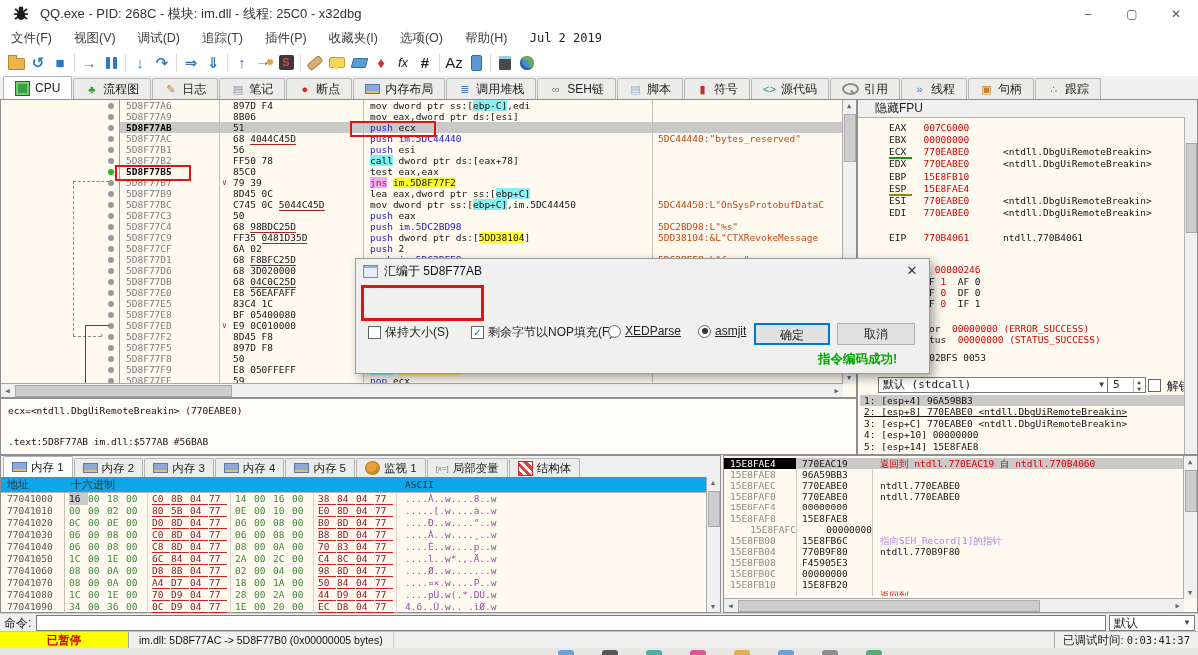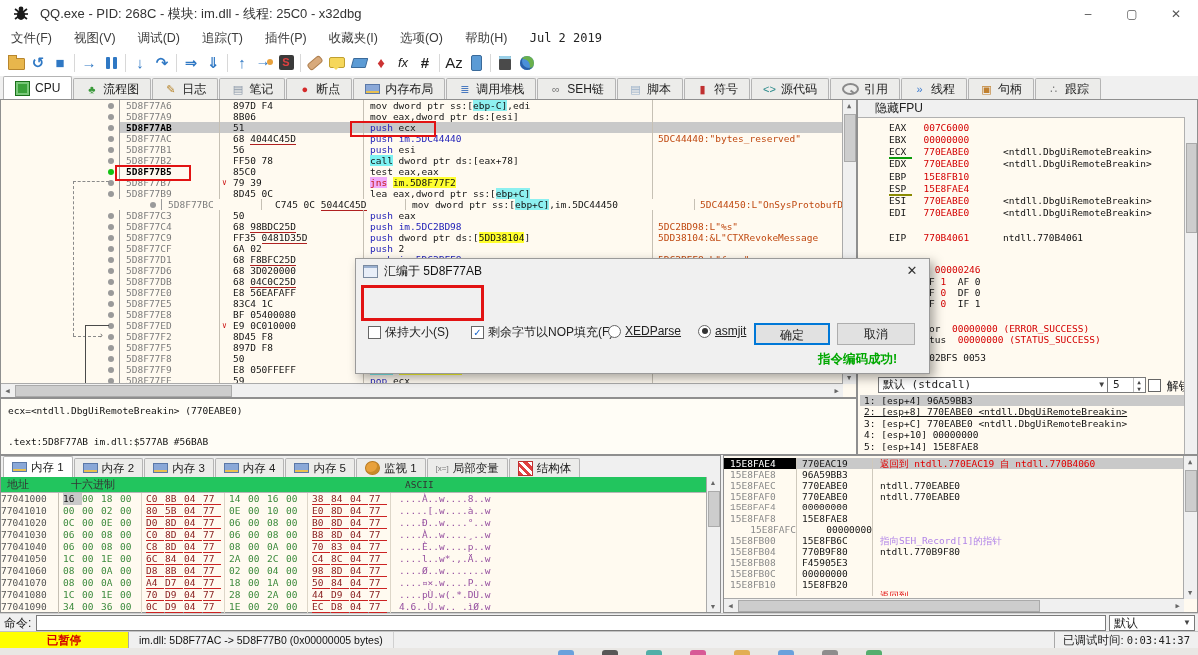--- a/index.html
+++ b/index.html
@@ -80,24 +80,24 @@
            font-family:"DejaVu Sans Mono",monospace;font-size:9.5px;color:#111;}
   .infobar .l1{position:absolute;left:7px;top:6px;}
   .infobar .l2{position:absolute;left:7px;top:37px;}
 
   
   .dump{position:absolute;left:0;top:455px;width:721px;height:158px;background:#fffaf0;border:1px solid #8f8f8f;box-sizing:border-box;}
   .btabs{position:absolute;left:0;top:0;right:0;height:21px;background:#f0f0f0;border-bottom:1px solid #a8a8a8;display:flex;align-items:flex-end;padding-left:2px;}
   .btab{height:18px;display:flex;align-items:center;gap:4px;padding:0 8px;background:#ececea;border:1px solid #b4b4b4;border-bottom:none;
         border-radius:2px 2px 0 0;font-size:11.5px;margin-right:1px;white-space:nowrap;}
   .btab.active{background:#fff;height:20px;margin-bottom:-1px;border-bottom:1px solid #fff;}
-  .dhdr{position:absolute;left:0;top:21px;right:13px;height:15px;background:#22c55e;border-bottom:1px solid #b6b6b6;font-size:11px;color:#333;}
+  .dhdr{position:absolute;left:0;top:21px;right:13px;height:15px;background:#0ea5e9;border-bottom:1px solid #b6b6b6;font-size:11px;color:#333;}
   .dhdr span{position:absolute;top:0;line-height:15px;}
   .mrow{position:absolute;left:0;right:13px;height:12px;line-height:12px;display:flex;font-family:"DejaVu Sans Mono",monospace;font-size:9.5px;white-space:pre;}
-  .ma{width:57px;padding-left:0;color:#555;border-right:1px solid #c6c0b4;}
+  .ma{width:57px;padding-left:6px;color:#555;border-right:1px solid #c6c0b4;}
   .mg{width:78px;padding-left:4px;border-right:1px solid #ddd6c8;display:flex;}
   .mb{width:19px;color:#3c8a3c;}
   .mb.ptr{color:#8b2222;border-bottom:1px solid #cc2222;width:18px;margin-right:1px;}
   .mb.msel{background:#c9c9c9;color:#111;}
   .mascii{padding-left:8px;color:#9650a0;}
   .stack{position:absolute;left:723px;top:455px;width:475px;height:158px;background:#fffaf0;border:1px solid #8f8f8f;box-sizing:border-box;
          font-family:"DejaVu Sans Mono",monospace;font-size:9.5px;}
   .srow{position:absolute;left:0;right:13px;height:11px;line-height:11px;display:flex;white-space:pre;}
   .srow.sel{background:#c9c9c9;}
   .sa{width:66px;padding-left:6px;color:#8a8a8a;}
@@ -321,21 +321,21 @@
     <div id="drows">
         <div class="drow" style="top: 0px;"><span class="cg"><span class="dot"></span></span><span class="ca">5D8F77A6</span><span class="cb"><span>897D F4</span></span><span class="ci"><span class="sp">mov dword ptr ss:[</span><span class="scy">ebp-C]</span><span class="sp">,edi</span></span><span class="cc"></span></div>
         <div class="drow" style="top: 11px;"><span class="cg"><span class="dot"></span></span><span class="ca">5D8F77A9</span><span class="cb"><span>8B06</span></span><span class="ci"><span class="sp">mov eax,dword ptr ds:[esi]</span></span><span class="cc"></span></div>
         <div class="drow sel" style="top: 22px;"><span class="cg"><span class="dot"></span></span><span class="ca bold">5D8F77AB</span><span class="cb"><span>51</span></span><span class="ci"><span class="sk">push</span><span class="sp"> ecx</span></span><span class="cc"></span><span class="annbox" style="left: 349px; top: -1px; width: 82px; height: 12px;"></span></div>
         <div class="drow" style="top: 33px;"><span class="cg"><span class="dot"></span></span><span class="ca">5D8F77AC</span><span class="cb"><span>68 </span><span class="bu">4044C45D</span></span><span class="ci"><span class="sk">push</span><span class="sp"> </span><span class="sk">im.5DC44440</span></span><span class="cc">5DC44440:"bytes_reserved"</span></div>
         <div class="drow" style="top: 44px;"><span class="cg"><span class="dot"></span></span><span class="ca">5D8F77B1</span><span class="cb"><span>56</span></span><span class="ci"><span class="sk">push</span><span class="sp"> esi</span></span><span class="cc"></span></div>
         <div class="drow" style="top: 55px;"><span class="cg"><span class="dot"></span></span><span class="ca">5D8F77B2</span><span class="cb"><span>FF50 78</span></span><span class="ci"><span class="scall">call</span><span class="sp"> dword ptr ds:[eax+78]</span></span><span class="cc"></span></div>
         <div class="drow" style="top: 66px;"><span class="cg"><span class="dot green"></span></span><span class="ca bold">5D8F77B5</span><span class="cb"><span>85C0</span></span><span class="ci"><span class="sp">test eax,eax</span></span><span class="cc"></span><span class="annbox" style="left: 114px; top: -1px; width: 72px; height: 12px;"></span></div>
         <div class="drow" style="top: 77px;"><span class="cg"><span class="dot"></span></span><span class="ca">5D8F77B7</span><span class="cb"><span class="vmark">∨</span><span>79 39</span></span><span class="ci"><span class="sjns">jns</span><span class="sp"> </span><span class="syl">im.5D8F77F2</span></span><span class="cc"></span></div>
         <div class="drow" style="top: 88px;"><span class="cg"><span class="dot"></span></span><span class="ca">5D8F77B9</span><span class="cb"><span>8D45 0C</span></span><span class="ci"><span class="sp">lea eax,dword ptr ss:[</span><span class="scy">ebp+C]</span></span><span class="cc"></span></div>
-        <div class="drow" style="top: 99px; margin-left: 42px;"><span class="cg"><span class="dot"></span></span><span class="ca">5D8F77BC</span><span class="cb"><span>C745 0C </span><span class="bu">5044C45D</span></span><span class="ci"><span class="sp">mov dword ptr ss:[</span><span class="scy">ebp+C]</span><span class="sp">,im.5DC44450</span></span><span class="cc">5DC44450:L"OnSysProtobufDataC</span></div>
+        <div class="drow" style="top: 99px;"><span class="cg"><span class="dot"></span></span><span class="ca">5D8F77BC</span><span class="cb"><span>C745 0C </span><span class="bu">5044C45D</span></span><span class="ci"><span class="sp">mov dword ptr ss:[</span><span class="scy">ebp+C]</span><span class="sp">,im.5DC44450</span></span><span class="cc">5DC44450:L"OnSysProtobufDataC</span></div>
         <div class="drow" style="top: 110px;"><span class="cg"><span class="dot"></span></span><span class="ca">5D8F77C3</span><span class="cb"><span>50</span></span><span class="ci"><span class="sk">push</span><span class="sp"> eax</span></span><span class="cc"></span></div>
         <div class="drow" style="top: 121px;"><span class="cg"><span class="dot"></span></span><span class="ca">5D8F77C4</span><span class="cb"><span>68 </span><span class="bu">98BDC25D</span></span><span class="ci"><span class="sk">push</span><span class="sp"> </span><span class="sk">im.5DC2BD98</span></span><span class="cc">5DC2BD98:L"%s"</span></div>
         <div class="drow" style="top: 132px;"><span class="cg"><span class="dot"></span></span><span class="ca">5D8F77C9</span><span class="cb"><span>FF35 </span><span class="bu">0481D35D</span></span><span class="ci"><span class="sk">push</span><span class="sp"> dword ptr ds:[</span><span class="syl">5DD38104</span><span class="sp">]</span></span><span class="cc">5DD38104:&amp;L"CTXRevokeMessage</span></div>
         <div class="drow" style="top: 143px;"><span class="cg"><span class="dot"></span></span><span class="ca">5D8F77CF</span><span class="cb"><span>6A 02</span></span><span class="ci"><span class="sk">push</span><span class="sp"> 2</span></span><span class="cc"></span></div>
         <div class="drow" style="top: 154px;"><span class="cg"><span class="dot"></span></span><span class="ca">5D8F77D1</span><span class="cb"><span>68 </span><span class="bu">F8BFC25D</span></span><span class="ci"><span class="sk">push</span><span class="sp"> </span><span class="sk">im.5DC2BFF8</span></span><span class="cc">5DC2BFF8:L"func"</span></div>
         <div class="drow" style="top: 165px;"><span class="cg"><span class="dot"></span></span><span class="ca">5D8F77D6</span><span class="cb"><span>68 3D020000</span></span><span class="ci"></span><span class="cc"></span></div>
         <div class="drow" style="top: 176px;"><span class="cg"><span class="dot"></span></span><span class="ca">5D8F77DB</span><span class="cb"><span>68 </span><span class="bu">04C0C25D</span></span><span class="ci"></span><span class="cc"></span></div>
         <div class="drow" style="top: 187px;"><span class="cg"><span class="dot"></span></span><span class="ca">5D8F77E0</span><span class="cb"><span>E8 56EAFAFF</span></span><span class="ci"></span><span class="cc"></span></div>
         <div class="drow" style="top: 198px;"><span class="cg"><span class="dot"></span></span><span class="ca">5D8F77E5</span><span class="cb"><span>83C4 1C</span></span><span class="ci"></span><span class="cc"></span></div>
         <div class="drow" style="top: 209px;"><span class="cg"><span class="dot"></span></span><span class="ca">5D8F77E8</span><span class="cb"><span>BF 05400080</span></span><span class="ci"></span><span class="cc"></span></div>

